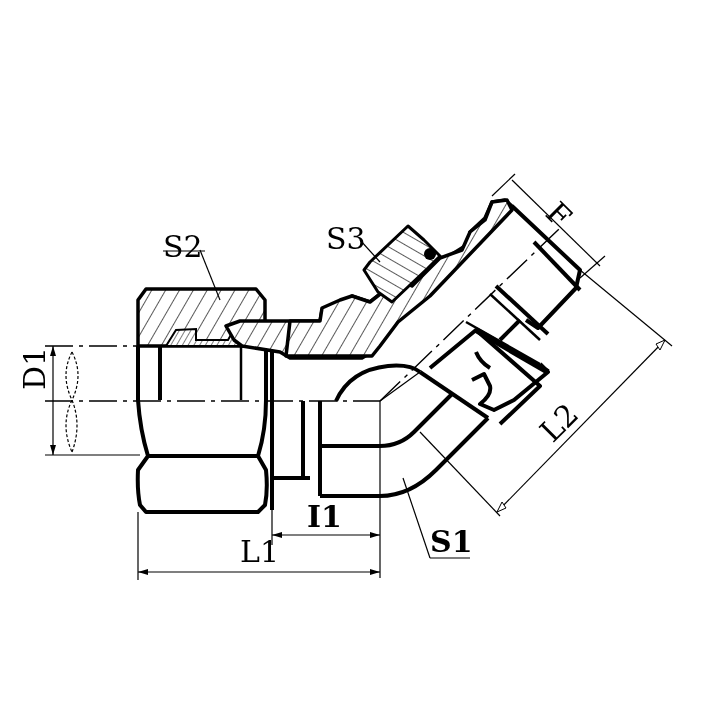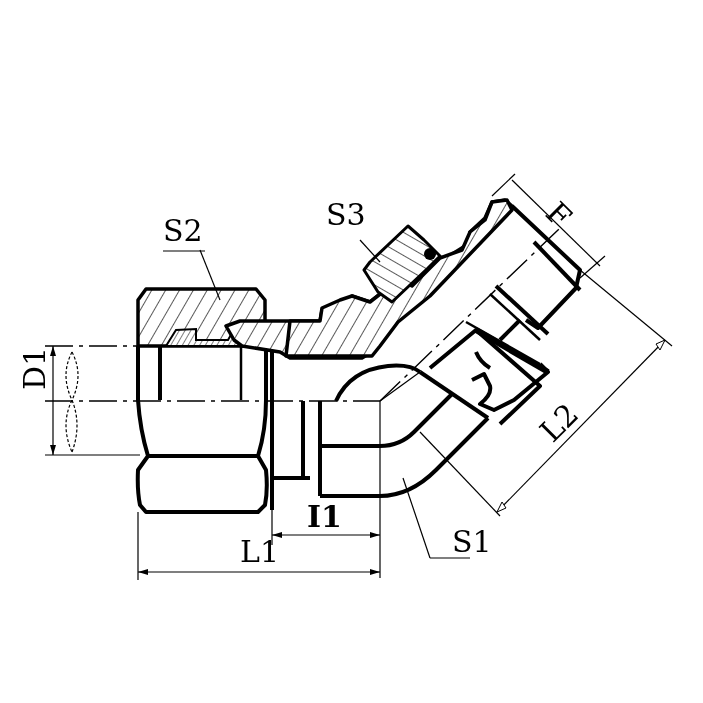--- a/index.html
+++ b/index.html
@@ -140,21 +140,21 @@
       <path d="M497 512 L506 508 L502 502 Z" fill="#fff" stroke="#000" stroke-width="1"></path>
     </g>
 
     <line class="thin" x1="200" y1="250" x2="220" y2="300"></line>
     <line class="thin" x1="163" y1="251" x2="205" y2="251"></line>
     <line class="thin" x1="360" y1="240" x2="380" y2="262"></line>
     <line class="thin" x1="403" y1="478" x2="430" y2="558"></line>
     <line class="thin" x1="430" y1="558" x2="470" y2="558"></line>
   </svg>
 
-  <div class="label" style="left:163px; top:216px;">S2</div>
-  <div class="label" style="left:326px; top:200px;">S3</div>
-  <div class="label" style="left:452px; top:527px;">S1</div>
+  <div class="label" style="left:163px; top:232px;">S2</div>
+  <div class="label" style="left:326px; top:224px;">S3</div>
+  <div class="label" style="left:430px; top:527px;font-weight:bold;">S1</div>
   <div class="label" style="left:307px; top:502px;font-weight:bold;">I1</div>
   <div class="label" style="left:240px; top:537px;">L1</div>
   <div class="label" style="left:20px; top:390px; transform: rotate(-90deg); transform-origin: left top;">D1</div>
   <div class="label" style="left:548px; top:200px; transform: rotate(45deg);">F</div>
   <div class="label" style="left:540px; top:408px; transform: rotate(-45deg);">L2</div>
 </div>
 
 </body></html>

